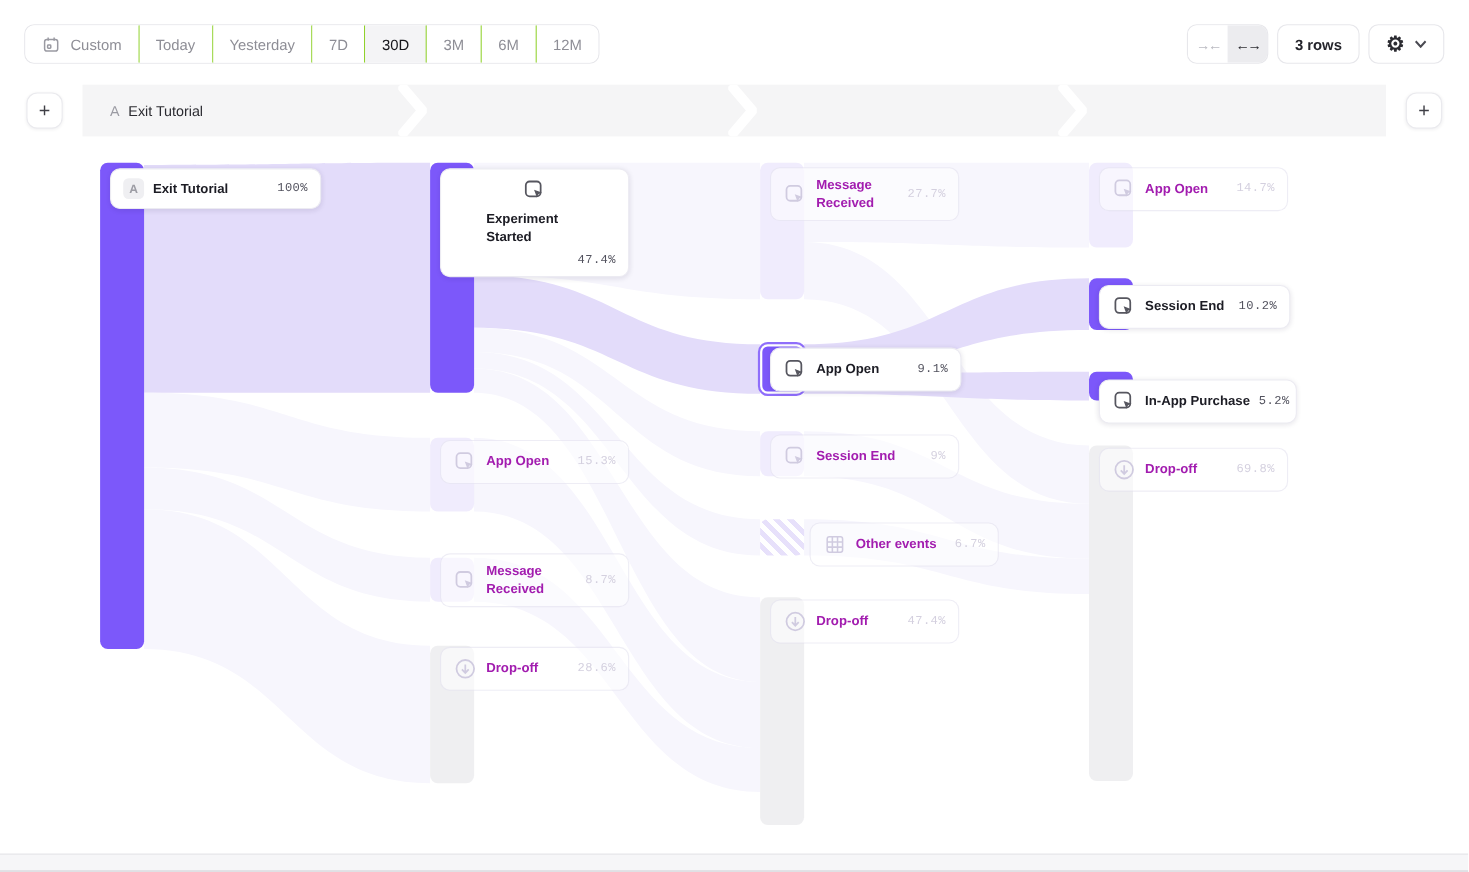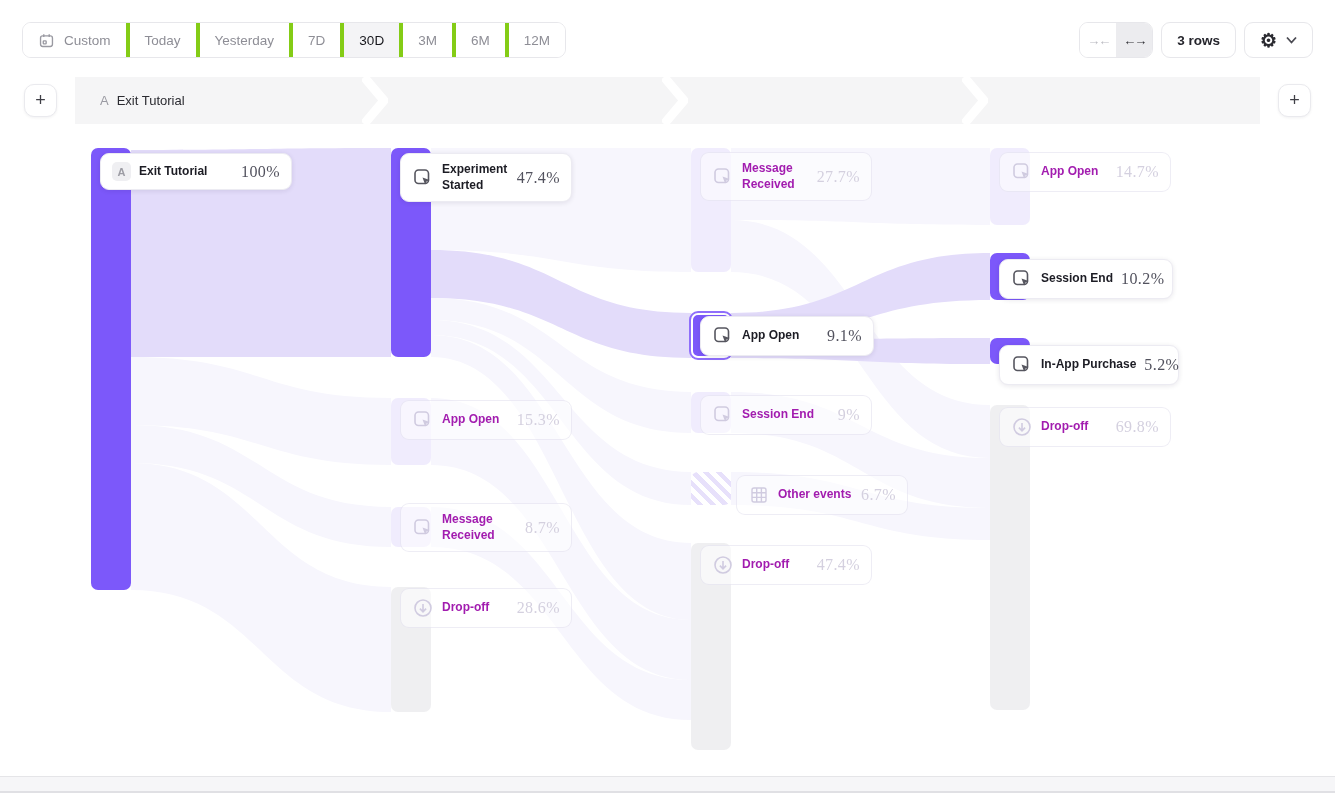--- a/index.html
+++ b/index.html
@@ -9,21 +9,21 @@
     --muted:#8E8E96;
   }
   *{box-sizing:border-box;margin:0;padding:0}
   html,body{width:1335px;height:793px;overflow:hidden}
   body{font-family:"Liberation Sans",sans-serif;background:#fff}
   .app{position:relative;width:1335px;height:793px;background:#fff;overflow:hidden}
 
   
   .toolbar{position:absolute;top:22px;left:22px;right:22px;display:flex;justify-content:space-between;align-items:center;z-index:6}
   .date-group{display:flex;border:1px solid var(--border);border-radius:9px;background:#fff;overflow:hidden}
-  .date-btn{display:flex;align-items:center;gap:9px;height:34px;padding:0 15px;background:#fff;border:none;border-right:4px solid #84cc16;font-family:"Liberation Sans",sans-serif;font-size:13.5px;color:var(--muted);cursor:pointer;white-space:nowrap}
+  .date-btn{display:flex;align-items:center;gap:9px;height:34px;padding:0 15px;background:#fff;border:none;border-right:1px solid #84cc16;font-family:"Liberation Sans",sans-serif;font-size:13.5px;color:var(--muted);cursor:pointer;white-space:nowrap}
   .date-btn:last-child{border-right:none}
   .date-btn.selected{background:#F4F4F6;color:#17171C;font-weight:400}
   .toolbar-right{display:flex;gap:8px;align-items:center}
   .tb-btn{display:flex;align-items:center;gap:9px;height:36px;padding:0 15px;background:#fff;border:1px solid var(--border);border-radius:9px;font-family:"Liberation Sans",sans-serif;font-size:13.5px;font-weight:600;color:var(--ink);cursor:pointer;white-space:nowrap}
   .seg{display:flex;border:1px solid var(--border);border-radius:9px;overflow:hidden;height:36px}
   .seg button{width:36px;height:34px;display:flex;align-items:center;justify-content:center;border:none;background:#fff;cursor:pointer}
   .seg button.active{background:#ECECEF}
   .arrow-glyph{font-size:13px;letter-spacing:-2px;color:#BABAC1;font-weight:700}
   .seg button.active .arrow-glyph{color:#2B2B31}
   .gear-glyph{font-size:19px;line-height:1;color:#2B2B31}
@@ -46,21 +46,21 @@
   .v-dropoff{background:#E5E5E9;opacity:.62}
   .v-other{background:repeating-linear-gradient(45deg,#ffffff 0 4.5px,#D7CCF8 4.5px 9px);opacity:.6}
 
   .card{position:absolute;display:flex;align-items:center;gap:8px;padding:8px 11px;background:#fff;border:1px solid #ECEBF2;border-radius:9px;box-shadow:0 1px 5px rgba(25,20,60,.10);z-index:3;cursor:pointer}
   .nbadge{display:flex;align-items:center;justify-content:center;width:19px;height:19px;border-radius:5px;background:#EFEFF2;color:#9C9CA4;font-size:11px;font-weight:600;flex:0 0 auto}
   .nicon{width:22px;height:22px;flex:0 0 auto;color:#56565F}
   .nicon svg{width:100%;height:100%;display:block}
   .ic-dropoff{color:#8E8E99}
   .nlabel{font-size:12px;font-weight:700;color:#1C1C24;line-height:1.3;white-space:nowrap}
   .card.two .nlabel{white-space:normal;width:88px}
-  .npct{font-family:Liberation Serif, serif;font-size:16px;letter-spacing:.4px;color:#52525E;margin-left:auto}
+  .npct{font-family:Liberation Mono, monospace;font-size:11px;letter-spacing:.4px;color:#52525E;margin-left:auto}
   .card.dim{background:rgba(255,255,255,.55);border-color:rgba(195,190,220,.28);box-shadow:none}
   .card.dim .nlabel{color:#a21caf}
   .card.dim .npct{color:#D4D0DF}
   .card.dim .nicon{color:#D0CBE0}
 
   
   .footer-strip{position:absolute;left:0;right:0;top:776px;height:17px;background:#F6F6F8;border-top:1px solid #E5E5E8;border-bottom:2px solid #E0E0E4;z-index:6}
 </style>
 </head>
 <body>
@@ -88,21 +88,21 @@
     </svg>
 
   <div id="nodes">
       <div class="bar v-active" style="left: 91px; top: 148px; width: 40px; height: 442px;"></div>
       <div class="card" style="left: 100px; top: 153px; width: 192px;">
         <span class="nbadge">A</span>
         <span class="nlabel">Exit Tutorial</span>
         <span class="npct">100%</span>
       </div>
       <div class="bar v-active" style="left: 391px; top: 148px; width: 40px; height: 209px;"></div>
-      <div class="card two" style="left: 400px; top: 153px; width: 172px;">
+      <div class="card two" style="left: 400px; top: 153px; width: 172px; flex-direction: column;">
         <span class="nicon ic-event">
           <svg viewBox="0 0 22 22" fill="none" stroke="currentColor" stroke-width="1.6">
             <rect x="3" y="3" width="13.5" height="13.5" rx="3.5"></rect>
             <path d="M10.5 10.5 L17.6 13.1 L14.5 14.5 L13.1 17.6 Z" fill="currentColor" stroke="none"></path>
           </svg>
         </span>
         <span class="nlabel">Experiment Started</span>
         <span class="npct">47.4%</span>
       </div>
       <div class="bar v-faded" style="left: 391px; top: 398px; width: 40px; height: 67px;"></div>

